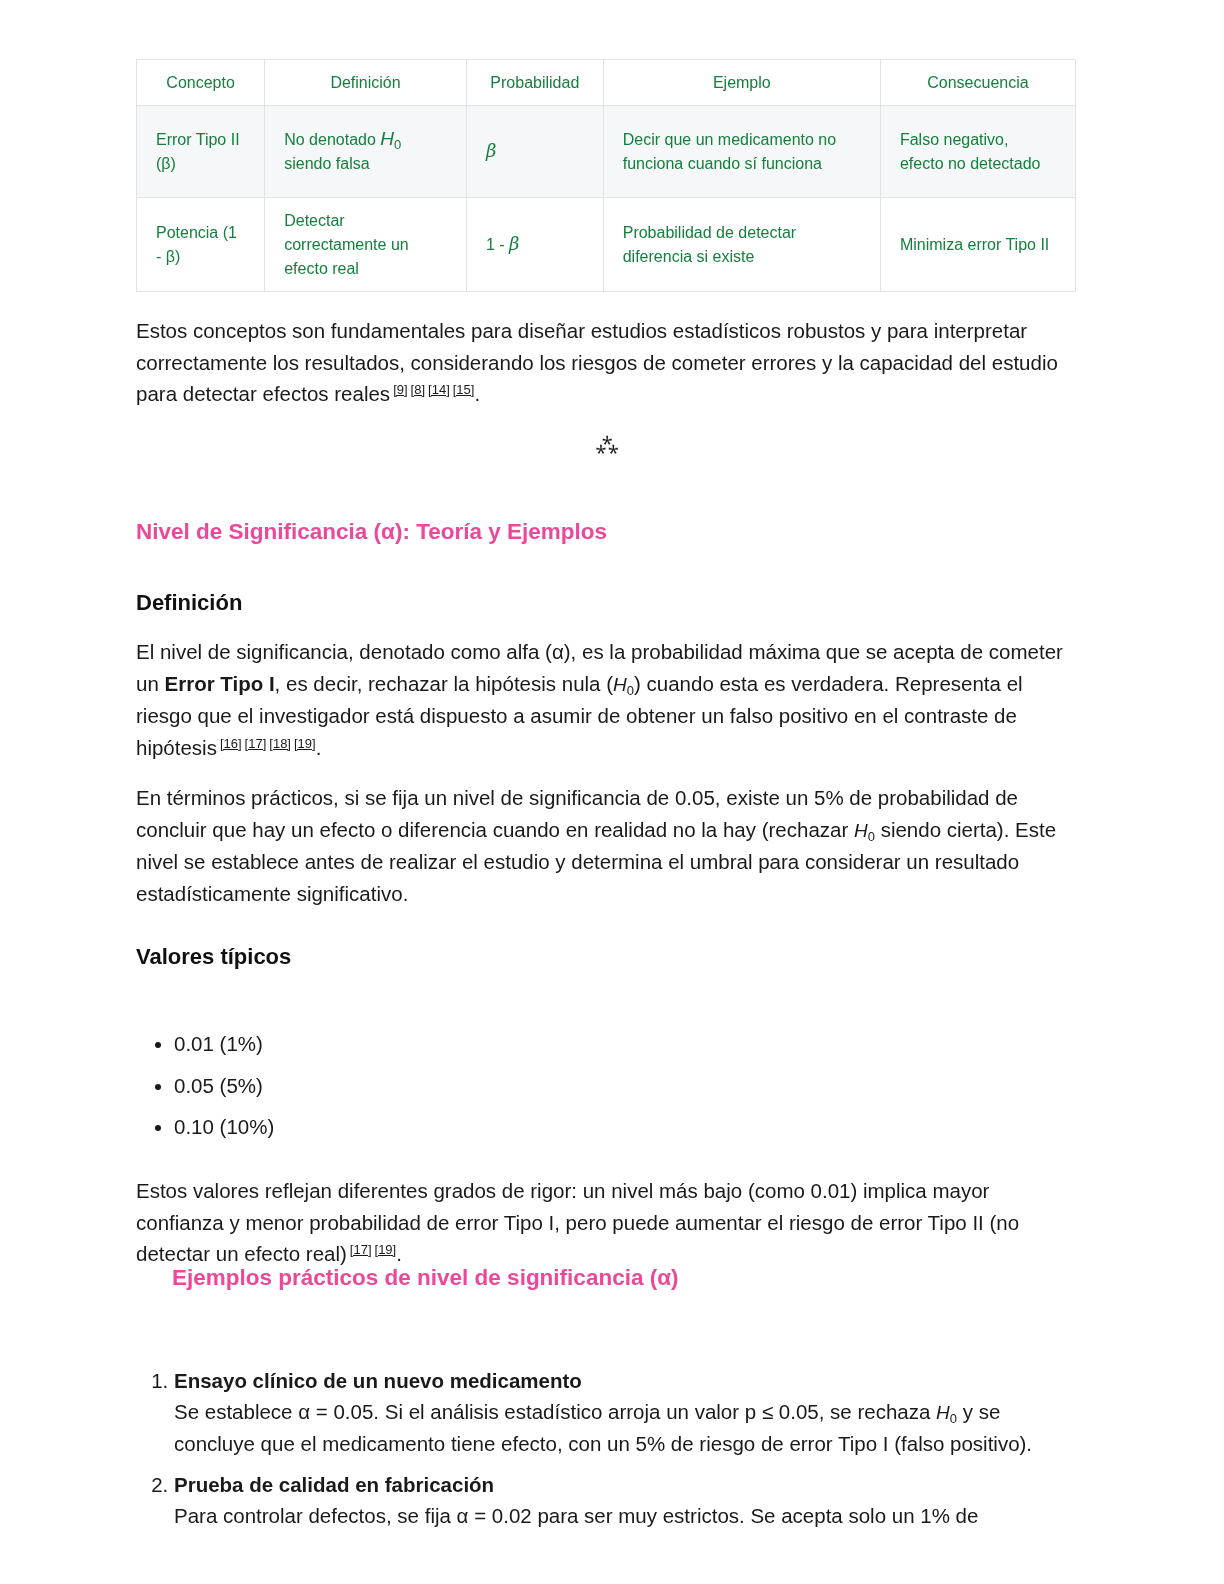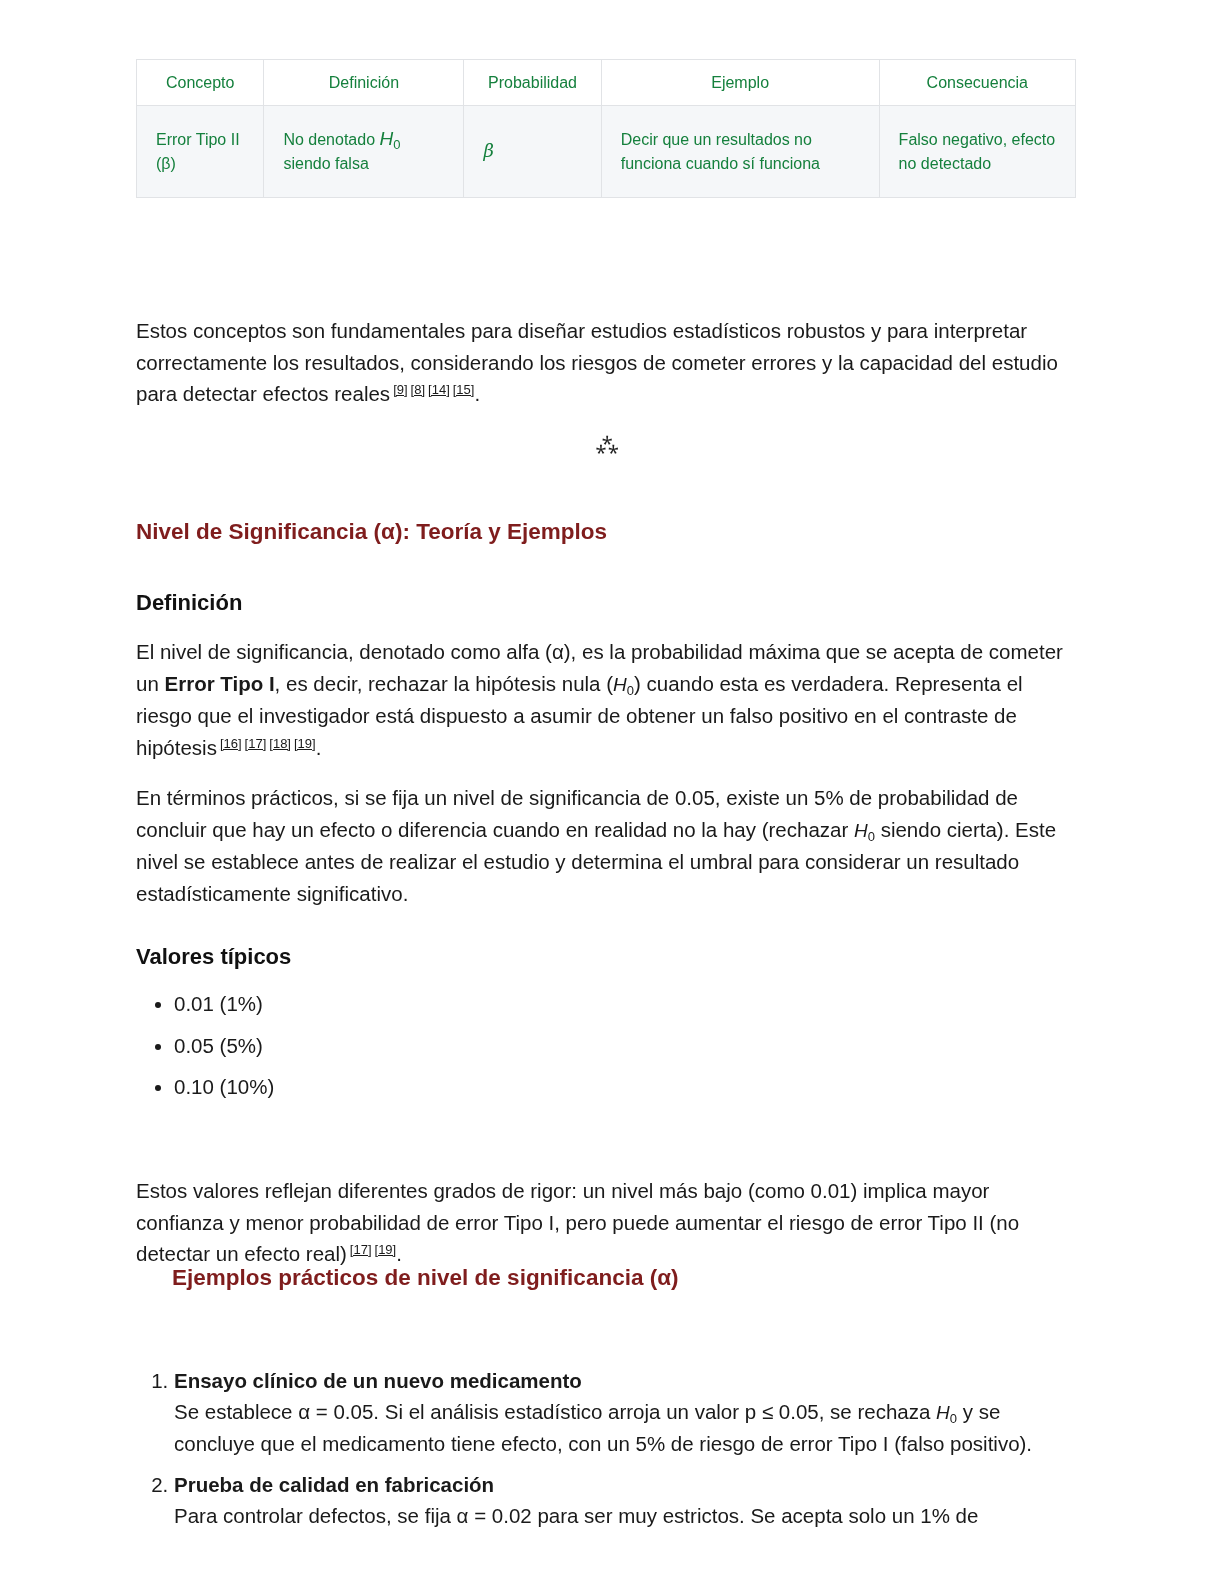--- a/index.html
+++ b/index.html
@@ -77,21 +77,21 @@
       top: 375px;
       font-size: 20px;
       line-height: 20px;
       color: #222;
     }
     h2.section {
       font-size: 22.5px;
       font-weight: bold;
       margin: 0;
       line-height: 30px;
-      color: #7f1d1d;
+      color: #ec4899;
     }
     h3.sub {
       font-size: 22px;
       font-weight: bold;
       margin: 0;
       line-height: 30px;
       color: #111;
     }
     ul.values {
       margin: 0;
@@ -122,41 +122,48 @@
         <th class="col3">Probabilidad</th>
         <th class="col4">Ejemplo</th>
         <th class="col5">Consecuencia</th>
       </tr>
     </thead>
     <tbody>
       <tr class="shaded">
         <td>Error Tipo II (β)</td>
         <td><span>No denotado </span><span class="math"><span>H</span><sub>0</sub></span><br><span> siendo falsa</span></td>
         <td><span class="greek-it">β</span></td>
-        <td>Decir que un resultados no funciona cuando sí funciona</td>
+        <td>Decir que un medicamento no funciona cuando sí funciona</td>
         <td>Falso negativo, efecto no detectado</td>
+      </tr>
+      <tr class="plain">
+        <td>Potencia (1 - β)</td>
+        <td>Detectar correctamente un efecto real</td>
+        <td><span>1 - </span><span class="greek-it">β</span></td>
+        <td>Probabilidad de detectar diferencia si existe</td>
+        <td>Minimiza error Tipo II</td>
       </tr>
     </tbody>
   </table>
 
   <p class="body abs" style="top:256px;"><span>Estos conceptos son fundamentales para diseñar estudios estadísticos robustos y para interpretar correctamente los resultados, considerando los riesgos de cometer errores y la capacidad del estudio para detectar efectos reales</span><sup class="ref">[9]</sup><sup class="ref">[8]</sup><sup class="ref">[14]</sup><sup class="ref">[15]</sup><span>.</span></p>
 
   <div class="asterism">⁂</div>
 
   <h2 class="section abs" style="top:458px;">Nivel de Significancia (α): Teoría y Ejemplos</h2>
 
   <h3 class="sub abs" style="top:529px;">Definición</h3>
 
   <p class="body abs" style="top:577px;"><span>El nivel de significancia, denotado como alfa (α), es la probabilidad máxima que se acepta de cometer un </span><b>Error Tipo I</b><span>, es decir, rechazar la hipótesis nula (</span><span class="math"><span>H</span><sub>0</sub></span><span>) cuando esta es verdadera. Representa el riesgo que el investigador está dispuesto a asumir de obtener un falso positivo en el contraste de hipótesis</span><sup class="ref">[16]</sup><sup class="ref">[17]</sup><sup class="ref">[18]</sup><sup class="ref">[19]</sup><span>.</span></p>
 
   <p class="body abs" style="top:723px;"><span>En términos prácticos, si se fija un nivel de significancia de 0.05, existe un 5% de probabilidad de concluir que hay un efecto o diferencia cuando en realidad no la hay (rechazar </span><span class="math"><span>H</span><sub>0</sub></span><span> siendo cierta). Este nivel se establece antes de realizar el estudio y determina el umbral para considerar un resultado estadísticamente significativo.</span></p>
 
   <h3 class="sub abs" style="top:883px;">Valores típicos</h3>
 
-  <ul class="values abs" style="top:924px;">
+  <ul class="values abs" style="top:964px;">
     <li>0.01 (1%)</li>
     <li>0.05 (5%)</li>
     <li>0.10 (10%)</li>
   </ul>
 
   <p class="body abs" style="top:1116px;"><span>Estos valores reflejan diferentes grados de rigor: un nivel más bajo (como 0.01) implica mayor confianza y menor probabilidad de error Tipo I, pero puede aumentar el riesgo de error Tipo II (no detectar un efecto real)</span><sup class="ref">[17]</sup><sup class="ref">[19]</sup><span>.</span></p>
 
   <h2 class="section abs" style="top:1204px;margin-left:36px;">Ejemplos prácticos de nivel de significancia (α)</h2>
 
   <ol class="examples abs" style="top:1306px;">

